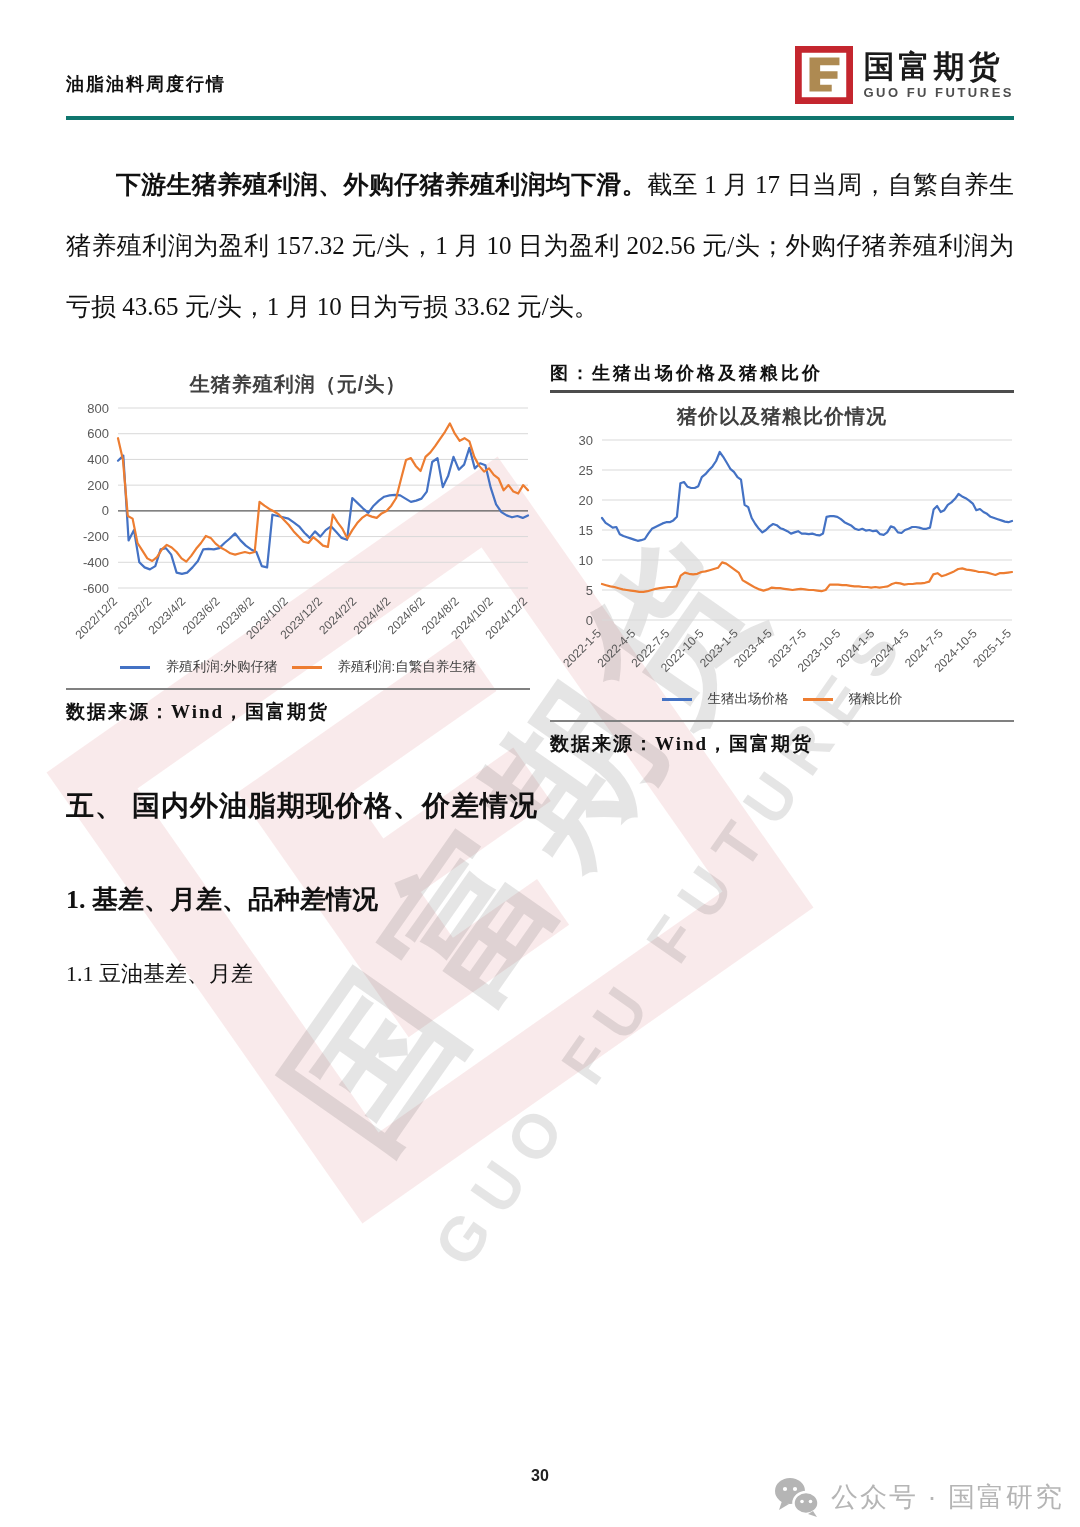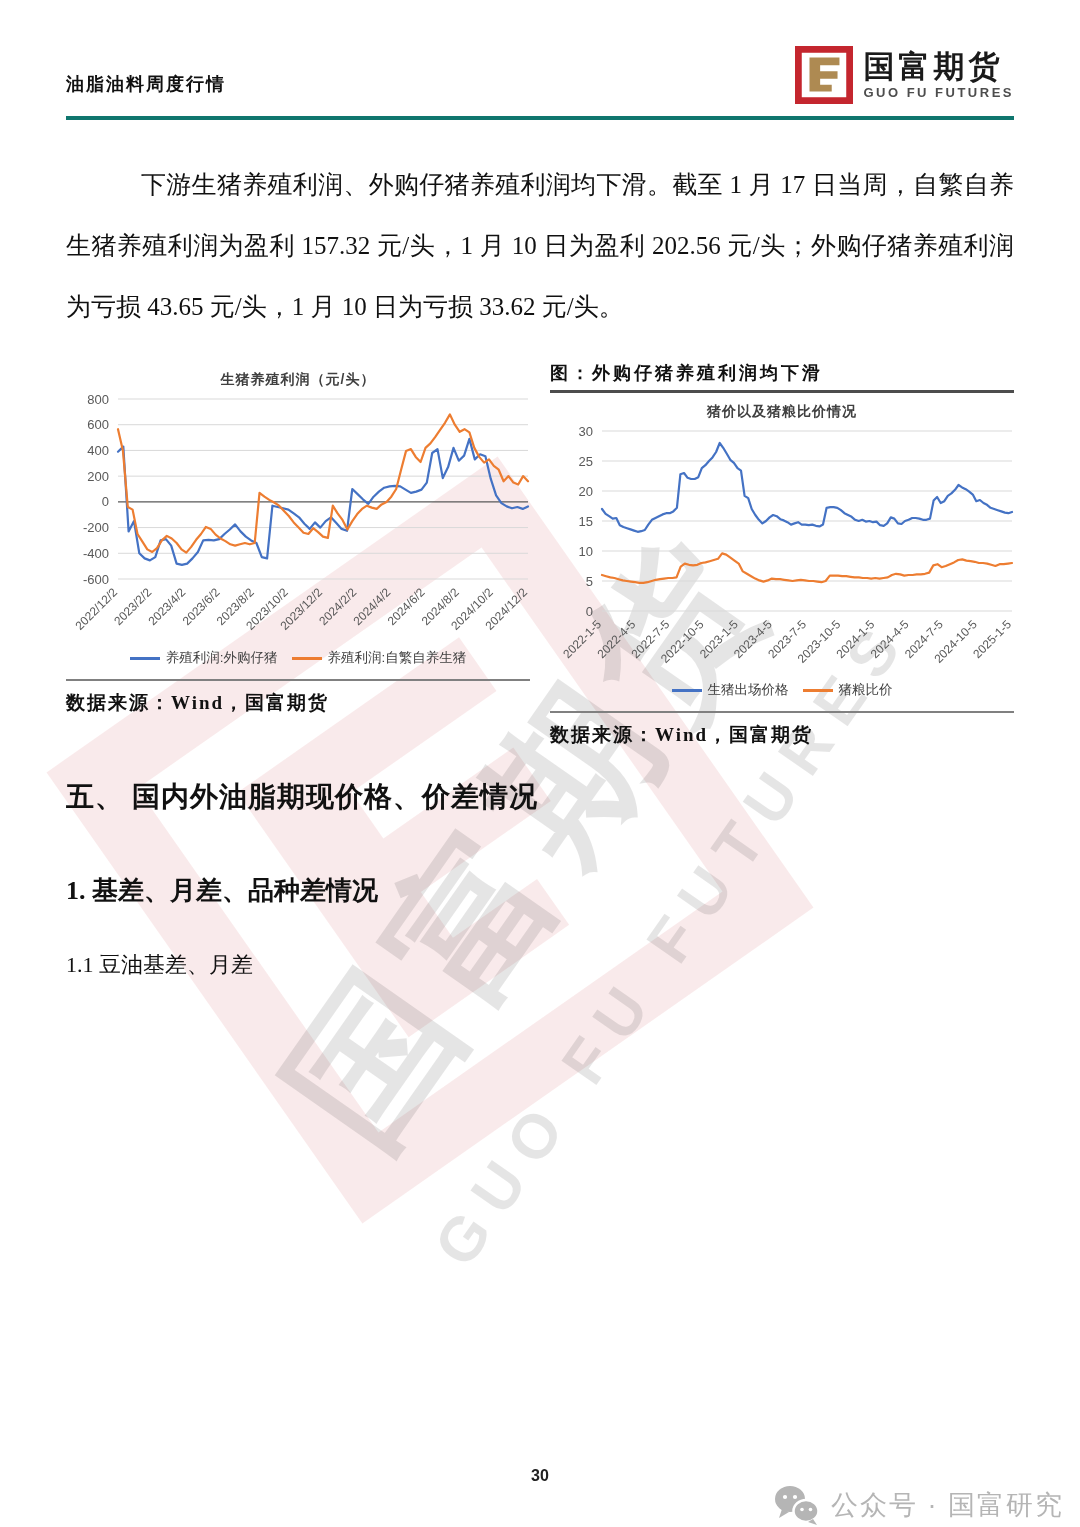--- a/index.html
+++ b/index.html
@@ -29,48 +29,48 @@
   .doc-title { font-size:18px; font-weight:bold; letter-spacing:2px; padding-bottom:8px; }
   .logo { display:flex; align-items:center; gap:10px; }
   .logo-icon { width:58px; height:58px; display:block; }
   .logo-cn { font-size:31px; font-weight:bold; letter-spacing:4px; line-height:1.12; color:#1a1a1a; }
   .logo-en { font-size:13px; font-weight:bold; letter-spacing:2.5px; color:#4d4d4d;
              font-family:"Liberation Sans", sans-serif; }
 
   
   .body-text { margin-top:34px; }
   .para { font-size:25px; line-height:2.44; text-indent:2em; text-align:justify; margin-bottom:12px; }
-  .para b { font-weight:normal;margin-left:25px; }
+  .para b { font-weight:bold; }
 
   
   .charts-row { display:flex; gap:20px; margin-top:24px; }
   .chart-col { flex:1; min-width:0; }
   .chart-caption { font-size:18px; font-weight:bold; letter-spacing:3px;
                    padding-bottom:5px; border-bottom:3px solid #4d4d4d; }
-  .chart-title { margin-top:10px; text-align:center; font-size:14px; font-weight:bold;
+  .chart-title { margin-top:10px; text-align:center; font-size:20px; font-weight:bold;
                  color:#404040; font-family:"Liberation Sans", sans-serif; letter-spacing:1px; }
   .chart-plot svg { display:block; }
   .chart-legend { display:flex; justify-content:center; align-items:center; gap:14px;
                   font-family:"Liberation Sans", sans-serif; font-size:13.5px; color:#404040;
                   margin-top:-6px; }
-  .legend-item { display:flex; align-items:center; gap:6px; }
+  .legend-item { display:flex; align-items:center; gap:16px; }
   .legend-swatch { width:30px; height:3px; display:inline-block; }
   .chart-source { margin-top:12px; padding-top:9px; border-top:2px solid #808080;
                   font-size:19px; font-weight:bold; letter-spacing:2px; }
 
   
   .h1 { margin-top:30px; font-size:28px; font-weight:bold; letter-spacing:1px; }
   .h2 { margin-top:57px; font-size:26px; font-weight:bold; }
   .h3 { margin-top:42px; font-size:22px; font-weight:normal; }
 
   
   .page-number { position:absolute; left:0; right:0; bottom:42px; text-align:center;
                  font-size:16px; font-weight:bold; color:#222; z-index:1;
                  font-family:"Liberation Sans", sans-serif; }
-  .wechat { position:absolute; right:16px; bottom:2px; display:flex; align-items:center;
+  .wechat { position:absolute; right:16px; bottom:10px; display:flex; align-items:center;
             gap:10px; color:#b5b5b5; font-size:27px; letter-spacing:2px; z-index:1;
             font-family:"Liberation Sans", sans-serif; }
   .wechat-icon { width:48px; height:40px; display:block; }
 </style>
 </head>
 <body>
 
 <div class="page">
 
   <div class="watermark">
@@ -151,21 +151,21 @@
             </span>
             <span class="legend-item">
               <span class="legend-swatch" style="background: rgb(237, 125, 49);"></span>
               <span>养殖利润:自繁自养生猪</span>
             </span>
           </div>
         <div class="chart-source">数据来源：Wind，国富期货</div>
       </div>
 
       <div class="chart-col">
-        <div class="chart-caption">图：外购仔猪养殖利润均下滑</div>
+        <div class="chart-caption">图：生猪出场价格及猪粮比价</div>
         <div class="chart-title">猪价以及猪粮比价情况</div>
         <div class="chart-plot">
             <svg width="468" height="266" viewBox="0 0 468 266">
               <line x1="52" y1="190" x2="462" y2="190" stroke="#d9d9d9" stroke-width="1"></line>
               <text x="43" y="194.5" text-anchor="end" font-size="13" fill="#595959" font-family="Liberation Sans, sans-serif">0</text>
               <line x1="52" y1="160" x2="462" y2="160" stroke="#d9d9d9" stroke-width="1"></line>
               <text x="43" y="164.5" text-anchor="end" font-size="13" fill="#595959" font-family="Liberation Sans, sans-serif">5</text>
               <line x1="52" y1="130" x2="462" y2="130" stroke="#d9d9d9" stroke-width="1"></line>
               <text x="43" y="134.5" text-anchor="end" font-size="13" fill="#595959" font-family="Liberation Sans, sans-serif">10</text>
               <line x1="52" y1="100" x2="462" y2="100" stroke="#d9d9d9" stroke-width="1"></line>

